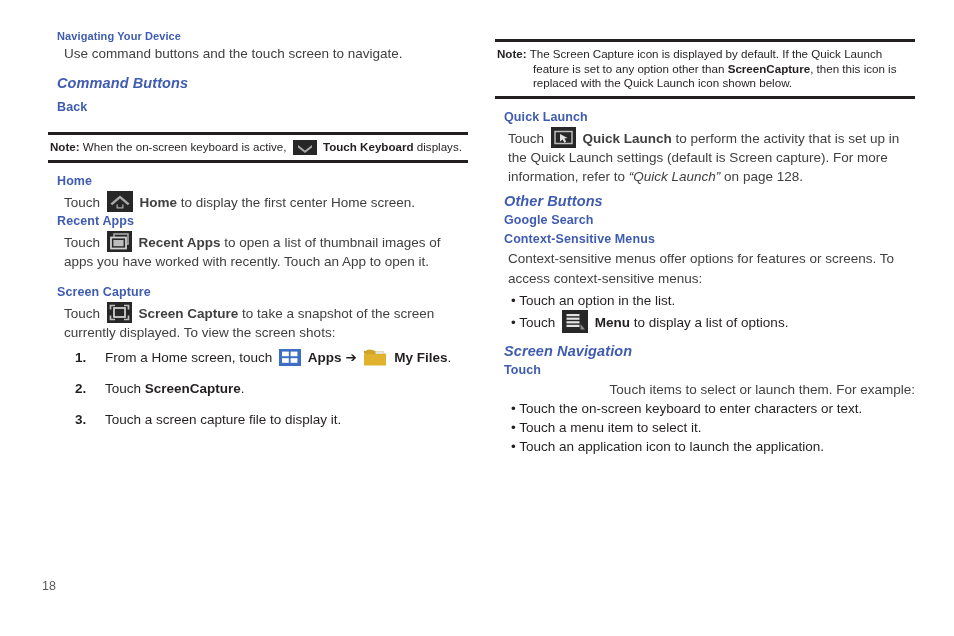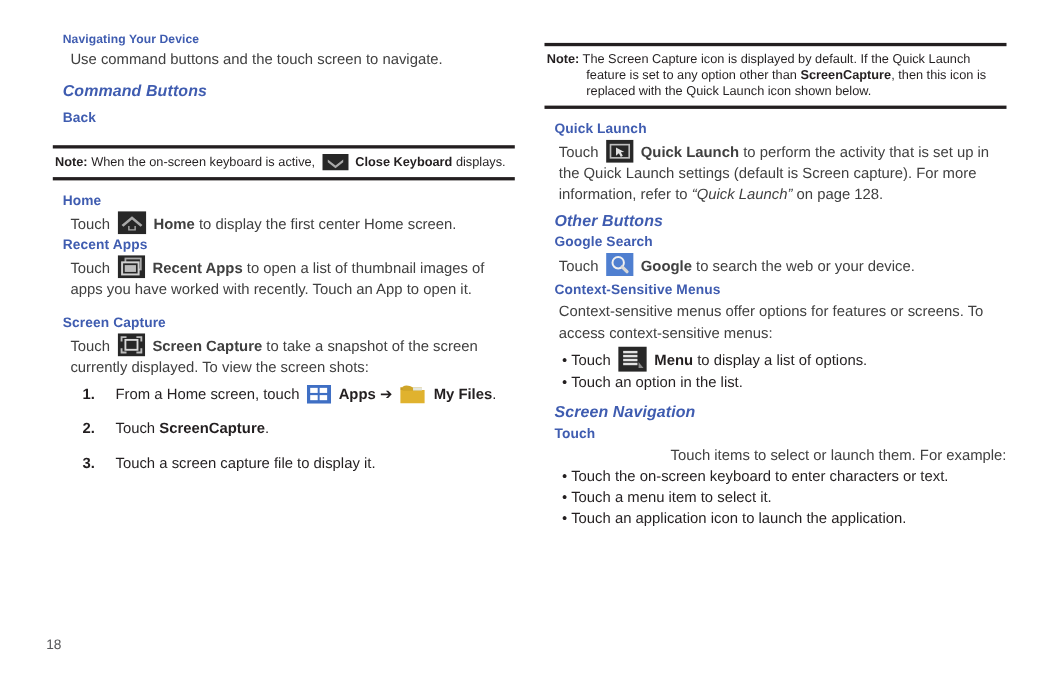--- a/index.html
+++ b/index.html
@@ -143,21 +143,21 @@
     <div class="note" style="margin-top:18px;">
       <span class="note-inner" style="padding-left:0;text-indent:0;">
         <span class="note-label">Note:</span>
         <span>When the on-screen keyboard is active,</span>
         <span class="ico" style="vertical-align:-4px;">
           <svg width="24" height="15" viewBox="0 0 24 15">
             <rect x="0" y="0" width="24" height="15" fill="#272727"></rect>
             <path d="M5 5 L12 10.5 L19 5 L19 7.5 L12 13 L5 7.5 Z" fill="#a9a9a9"></path>
           </svg>
         </span>
-        <span class="b">Close Keyboard</span>
+        <span class="b">Touch Keyboard</span>
         <span>displays.</span>
       </span>
     </div>
 
     <h3 class="h-sub" style="margin-top:4px;">Home</h3>
 
     <p class="body" style="margin-bottom:0;">
       <span>Touch</span>
       <span class="ico">
         <svg width="26" height="21" viewBox="0 0 26 21">
@@ -258,55 +258,44 @@
           <path d="M9 7 L9 14.5 L11.6 12.4 L13.4 15.8 L15.2 14.6 L13.4 11.5 L16.6 11.1 Z" fill="#e0e0e0"></path>
         </svg>
       </span>
       <span class="b">Quick Launch</span><span> to perform the activity that is set up in the Quick Launch settings (default is Screen capture). For more information, refer to </span><span class="i">“Quick Launch”</span><span> on page 128.</span>
     </p>
 
     <h2 class="h-italic" style="margin-top:7px;">Other Buttons</h2>
 
     <h3 class="h-sub" style="margin-top:2px;">Google Search</h3>
 
-    <p class="body" style="padding-left:13px;margin-bottom:0;">
-      <span>Touch</span>
-      <span class="ico">
-        <svg width="25" height="21" viewBox="0 0 25 21">
-          <rect x="0" y="0" width="25" height="21" fill="#4f7fd0"></rect>
-          <circle cx="11" cy="8.8" r="5.2" fill="none" stroke="#f0f0f0" stroke-width="1.8"></circle>
-          <path d="M14.6 12.6 L19 17" stroke="#d8d8d8" stroke-width="3" stroke-linecap="round"></path>
-        </svg>
-      </span>
-      <span class="b">Google</span><span> to search the web or your device.</span>
-    </p>
 
     <h3 class="h-sub" style="margin-top:5px;">Context-Sensitive Menus</h3>
 
     <p class="body" style="padding-left:13px;line-height:20px;"><span>Context-sensitive menus offer options for features or screens. To access context-sensitive menus:</span></p>
+
+    <p class="bullet" style="padding-left:16px;">
+      <span>• Touch an option in the list.</span>
+    </p>
 
     <p class="bullet" style="padding-left:16px;">
       <span>• Touch</span>
       <span class="ico" style="vertical-align:-6px;">
         <svg width="26" height="23" viewBox="0 0 26 23">
           <rect x="0" y="0" width="26" height="23" fill="#272727"></rect>
           <rect x="4.5" y="4" width="13" height="2.2" fill="#e2e2e2"></rect>
           <rect x="4.5" y="7.6" width="13" height="2.2" fill="#e2e2e2"></rect>
           <rect x="4.5" y="11.2" width="13" height="2.2" fill="#e2e2e2"></rect>
           <rect x="4.5" y="14.8" width="13" height="2.2" fill="#e2e2e2"></rect>
           <path d="M18.5 14 L23 19.5 L18.5 19.5 Z" fill="#8a8a8a"></path>
         </svg>
       </span>
       <span class="b">Menu</span><span> to display a list of options.</span>
     </p>
 
-    <p class="bullet" style="padding-left:16px;">
-      <span>• Touch an option in the list.</span>
-    </p>
-
     <h2 class="h-italic" style="margin-top:10px;">Screen Navigation</h2>
 
     <h3 class="h-sub" style="margin-top:2px;">Touch</h3>
 
     <p class="body" style="padding-left:13px;margin-bottom:0;text-align:right;"><span>Touch items to select or launch them. For example:</span></p>
 
     <p class="bullet" style="padding-left:16px;">• Touch the on-screen keyboard to enter characters or text.</p>
     <p class="bullet" style="padding-left:16px;">• Touch a menu item to select it.</p>
     <p class="bullet" style="padding-left:16px;">• Touch an application icon to launch the application.</p>
   </div>

